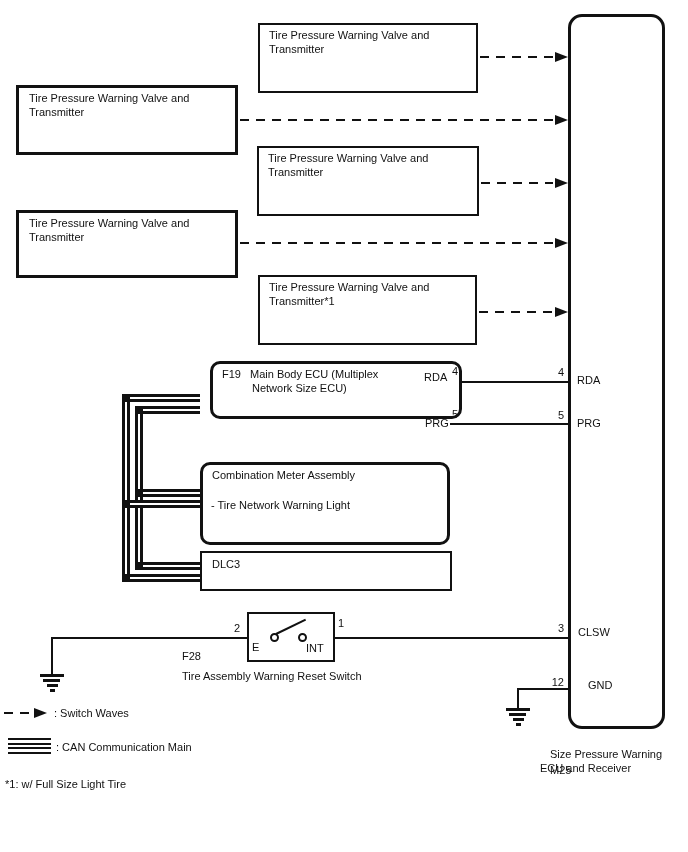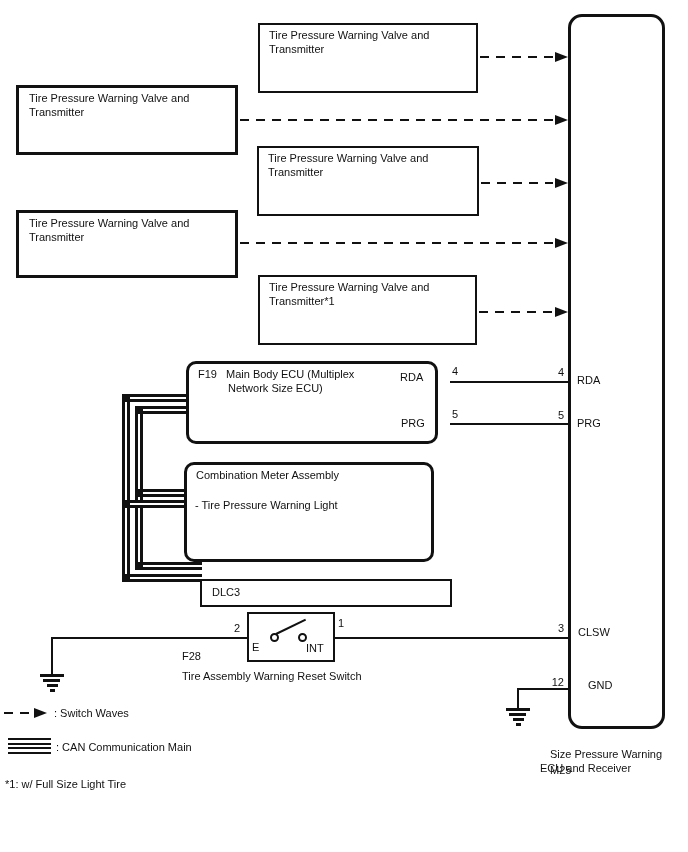--- a/index.html
+++ b/index.html
@@ -100,36 +100,36 @@
   </div>
   <div class="box thick" style="left:16px;top:210px;width:222px;height:68px">
     <span class="lbl" style="left:10px;top:4px">Tire Pressure Warning Valve and</span>
     <span class="lbl" style="left:10px;top:18px">Transmitter</span>
   </div>
   <div class="box" style="left:258px;top:275px;width:219px;height:70px">
     <span class="lbl" style="left:9px;top:4px">Tire Pressure Warning Valve and</span>
     <span class="lbl" style="left:9px;top:18px">Transmitter*1</span>
   </div>
 
-  <div class="rbox" style="left:186px;top:361px;width:252px;height:83px">
+  <div class="rbox" style="left:210px;top:361px;width:252px;height:58px">
     <span class="lbl" style="left:9px;top:4px">F19</span>
     <span class="lbl" style="left:37px;top:4px">Main Body ECU (Multiplex</span>
     <span class="lbl" style="left:39px;top:18px">Network Size ECU)</span>
     <span class="lbl" style="left:211px;top:7px">RDA</span>
     <span class="lbl" style="left:212px;top:53px">PRG</span>
   </div>
   <span class="lbl" style="left:452px;top:365px">4</span>
   <span class="lbl" style="left:452px;top:408px">5</span>
 
-  <div class="rbox" style="left:184px;top:462px;width:250px;height:100px">
+  <div class="rbox" style="left:200px;top:462px;width:250px;height:83px">
     <span class="lbl" style="left:9px;top:4px">Combination Meter Assembly</span>
-    <span class="lbl" style="left:8px;top:34px">- Tire Pressure Warning Light</span>
+    <span class="lbl" style="left:8px;top:34px">- Tire Network Warning Light</span>
   </div>
 
-  <div class="box" style="left:200px;top:579px;width:252px;height:28px">
+  <div class="box" style="left:200px;top:551px;width:252px;height:40px">
     <span class="lbl" style="left:10px;top:5px">DLC3</span>
   </div>
 
   <div class="box" style="left:247px;top:612px;width:88px;height:50px"></div>
   <div class="circ" style="left:270px;top:633px"></div>
   <div class="circ" style="left:298px;top:633px"></div>
   <div class="blade" style="left:276px;top:633px"></div>
   <span class="lbl" style="left:252px;top:641px">E</span>
   <span class="lbl" style="left:306px;top:642px">INT</span>
   <span class="lbl pin-r" style="left:216px;top:622px">2</span>

